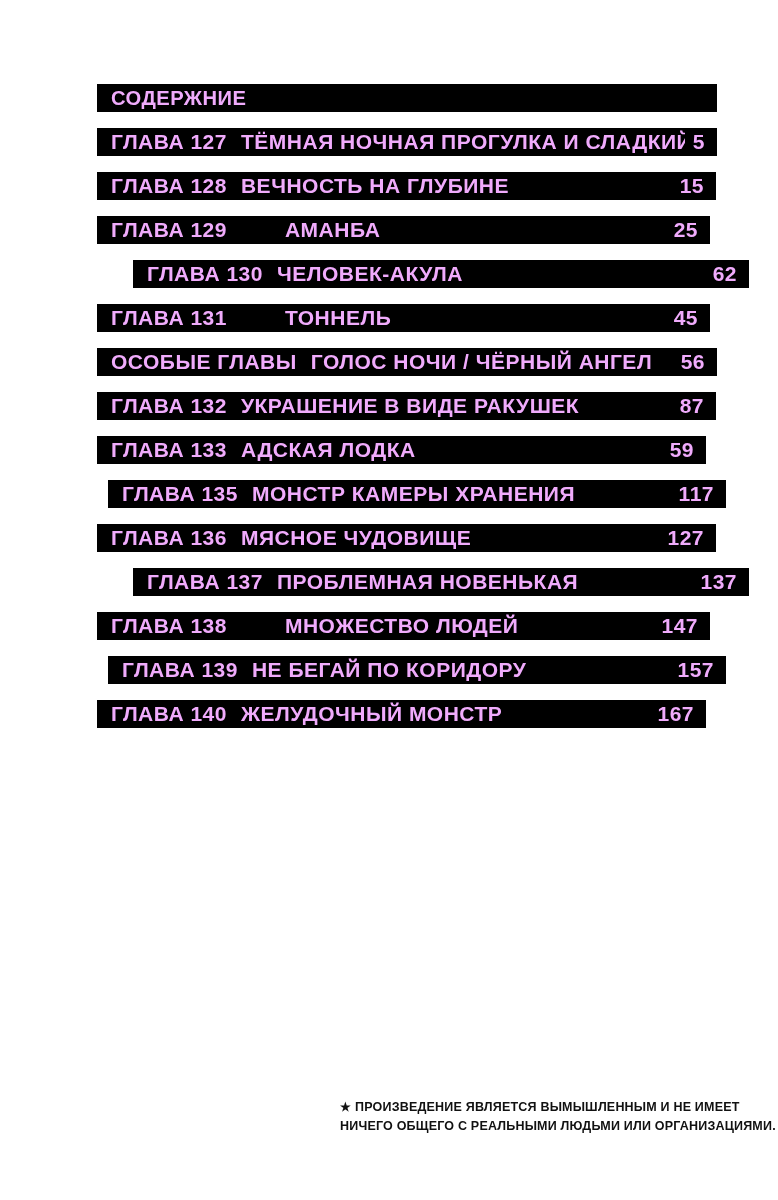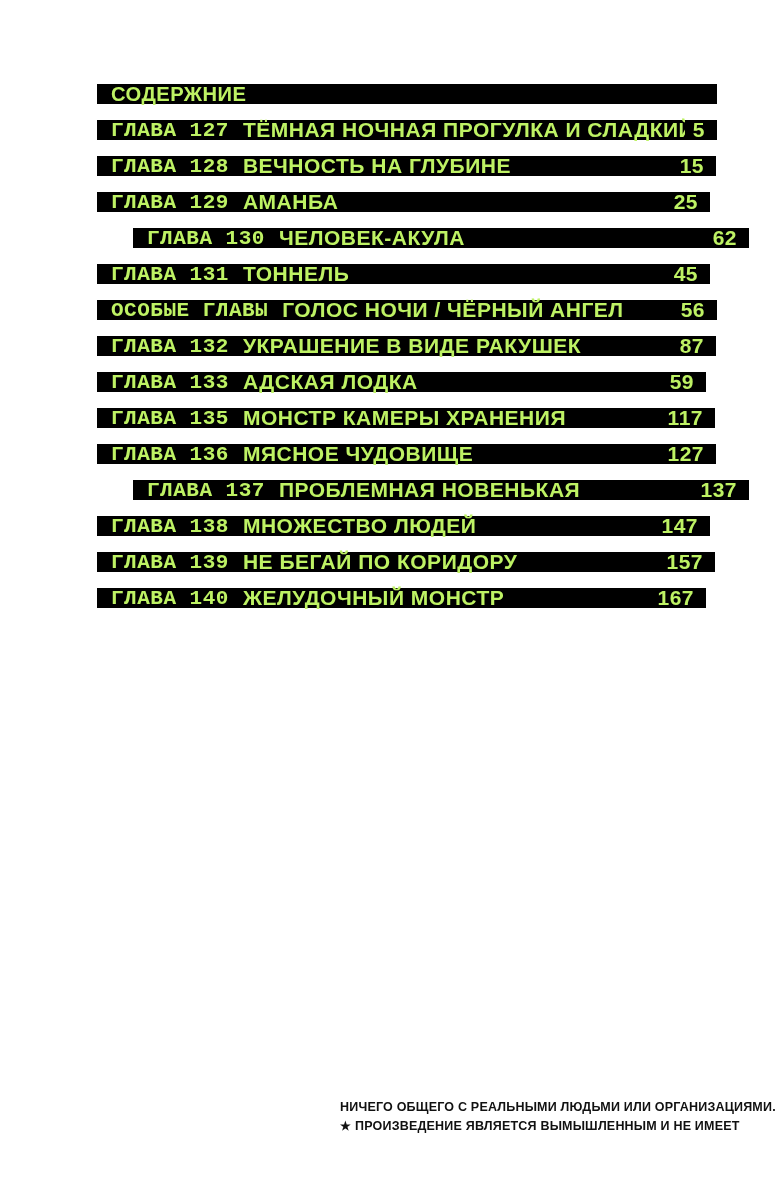--- a/index.html
+++ b/index.html
@@ -20,22 +20,22 @@
     background: #ffffff;
   }
   .toc {
     position: absolute;
     left: 97px;
     top: 84px;
     width: 620px;
   }
   .row {
     background: #000000;
-    color: #bef264;
-    height: 20px;
+    color: #f0abfc;
+    height: 28px;
     margin-bottom: 16px;
     display: flex;
     align-items: center;
     padding: 0 12px 0 14px;
     box-sizing: border-box;
     letter-spacing: 0.5px;
   }
   .row.header {
     width: 620px;
   }
@@ -45,21 +45,20 @@
     white-space: nowrap;
     font-stretch: condensed;
     transform: scaleX(0.96);
     transform-origin: left center;
   }
   .row .chapter {
     font-weight: bold;
     font-size: 21px;
     white-space: nowrap;
     margin-right: 14px;
-    font-family: Liberation Mono, monospace;
   }
   .row .title {
     font-weight: bold;
     font-size: 21px;
     white-space: nowrap;
     flex: 0 1 auto;
     overflow: hidden;
   }
   .row .spacer {
     flex: 1 1 auto;
@@ -67,25 +66,25 @@
   }
   .row .page-num {
     font-weight: bold;
     font-size: 21px;
     white-space: nowrap;
     text-align: right;
   }
   
   .w1 { width: 620px; }
   .w2 { width: 619px; }
-  .w3 { width: 613px; }
+  .w3 { width: 613px; gap: 44px; }
   .w4 { width: 616px; margin-left: 36px; }
   .w5 { width: 609px; }
   .w6 { width: 605px; }
-  .w7 { width: 618px; }
+  .w7 { width: 618px; margin-left: 11px; }
   .footer-note {
     position: absolute;
     left: 340px;
     top: 1098px;
     width: 400px;
     color: #111111;
     font-size: 12.5px;
     font-weight: bold;
     line-height: 1.55;
     letter-spacing: 0.2px;
@@ -207,19 +206,19 @@
       <span class="title">ЖЕЛУДОЧНЫЙ МОНСТР</span>
       <span class="spacer"></span>
       <span class="page-num">167</span>
     </div>
 
 
 
   </div>
 
   <div class="footer-note">
-    <span class="footer-line">НИЧЕГО ОБЩЕГО С РЕАЛЬНЫМИ ЛЮДЬМИ ИЛИ ОРГАНИЗАЦИЯМИ.</span>
     <span class="footer-line">
       <span class="star">★</span><span>ПРОИЗВЕДЕНИЕ ЯВЛЯЕТСЯ ВЫМЫШЛЕННЫМ И НЕ ИМЕЕТ</span>
     </span>
+    <span class="footer-line">НИЧЕГО ОБЩЕГО С РЕАЛЬНЫМИ ЛЮДЬМИ ИЛИ ОРГАНИЗАЦИЯМИ.</span>
   </div>
 
 </div>
 
 </body></html>

